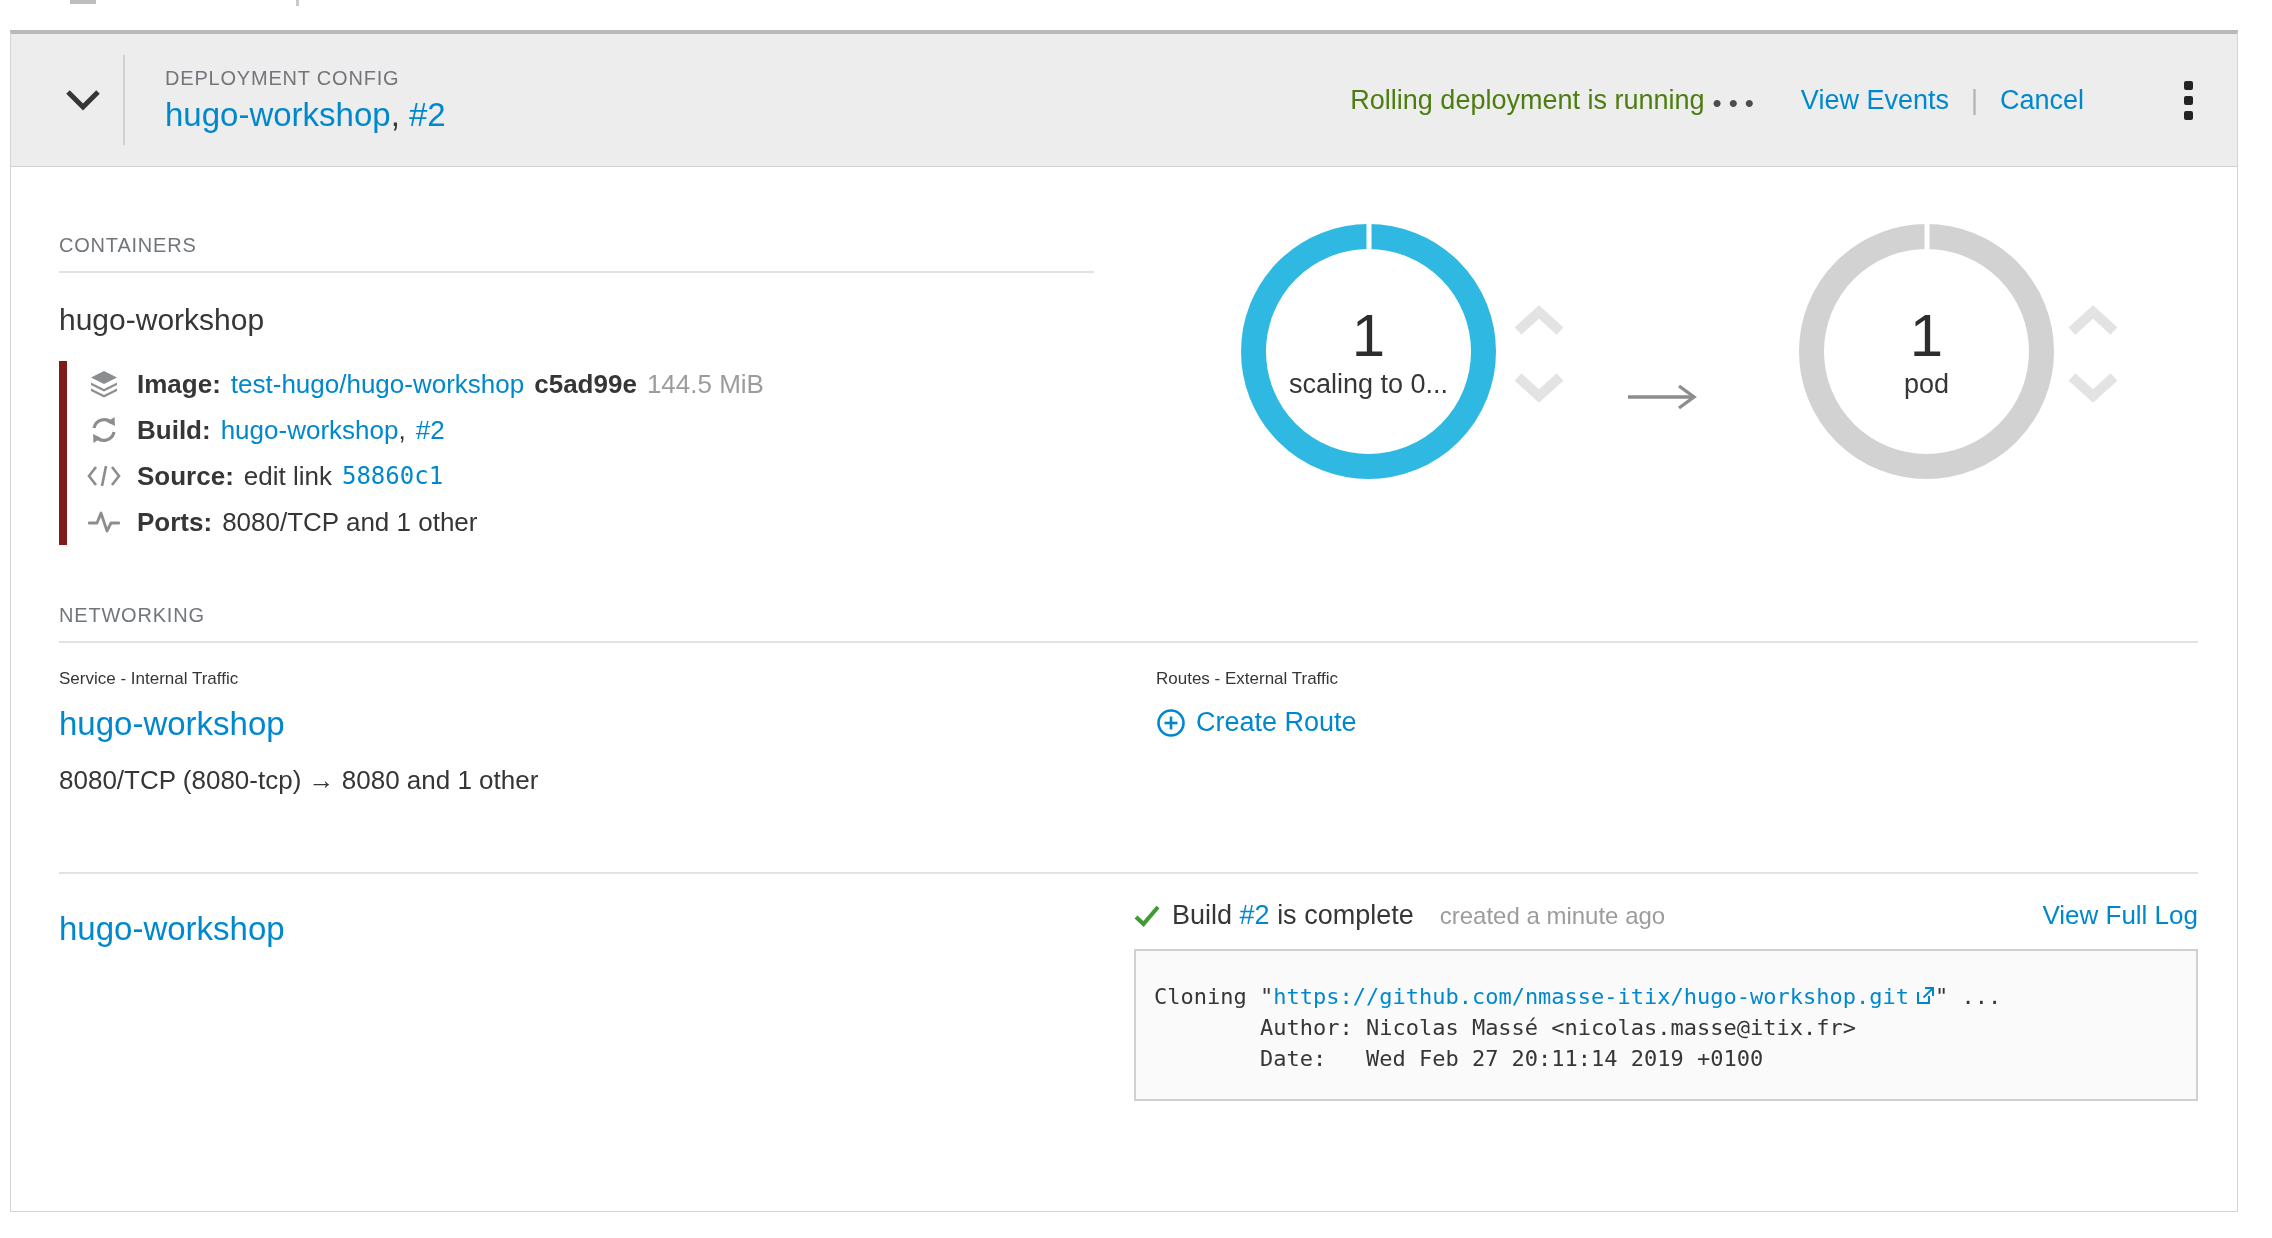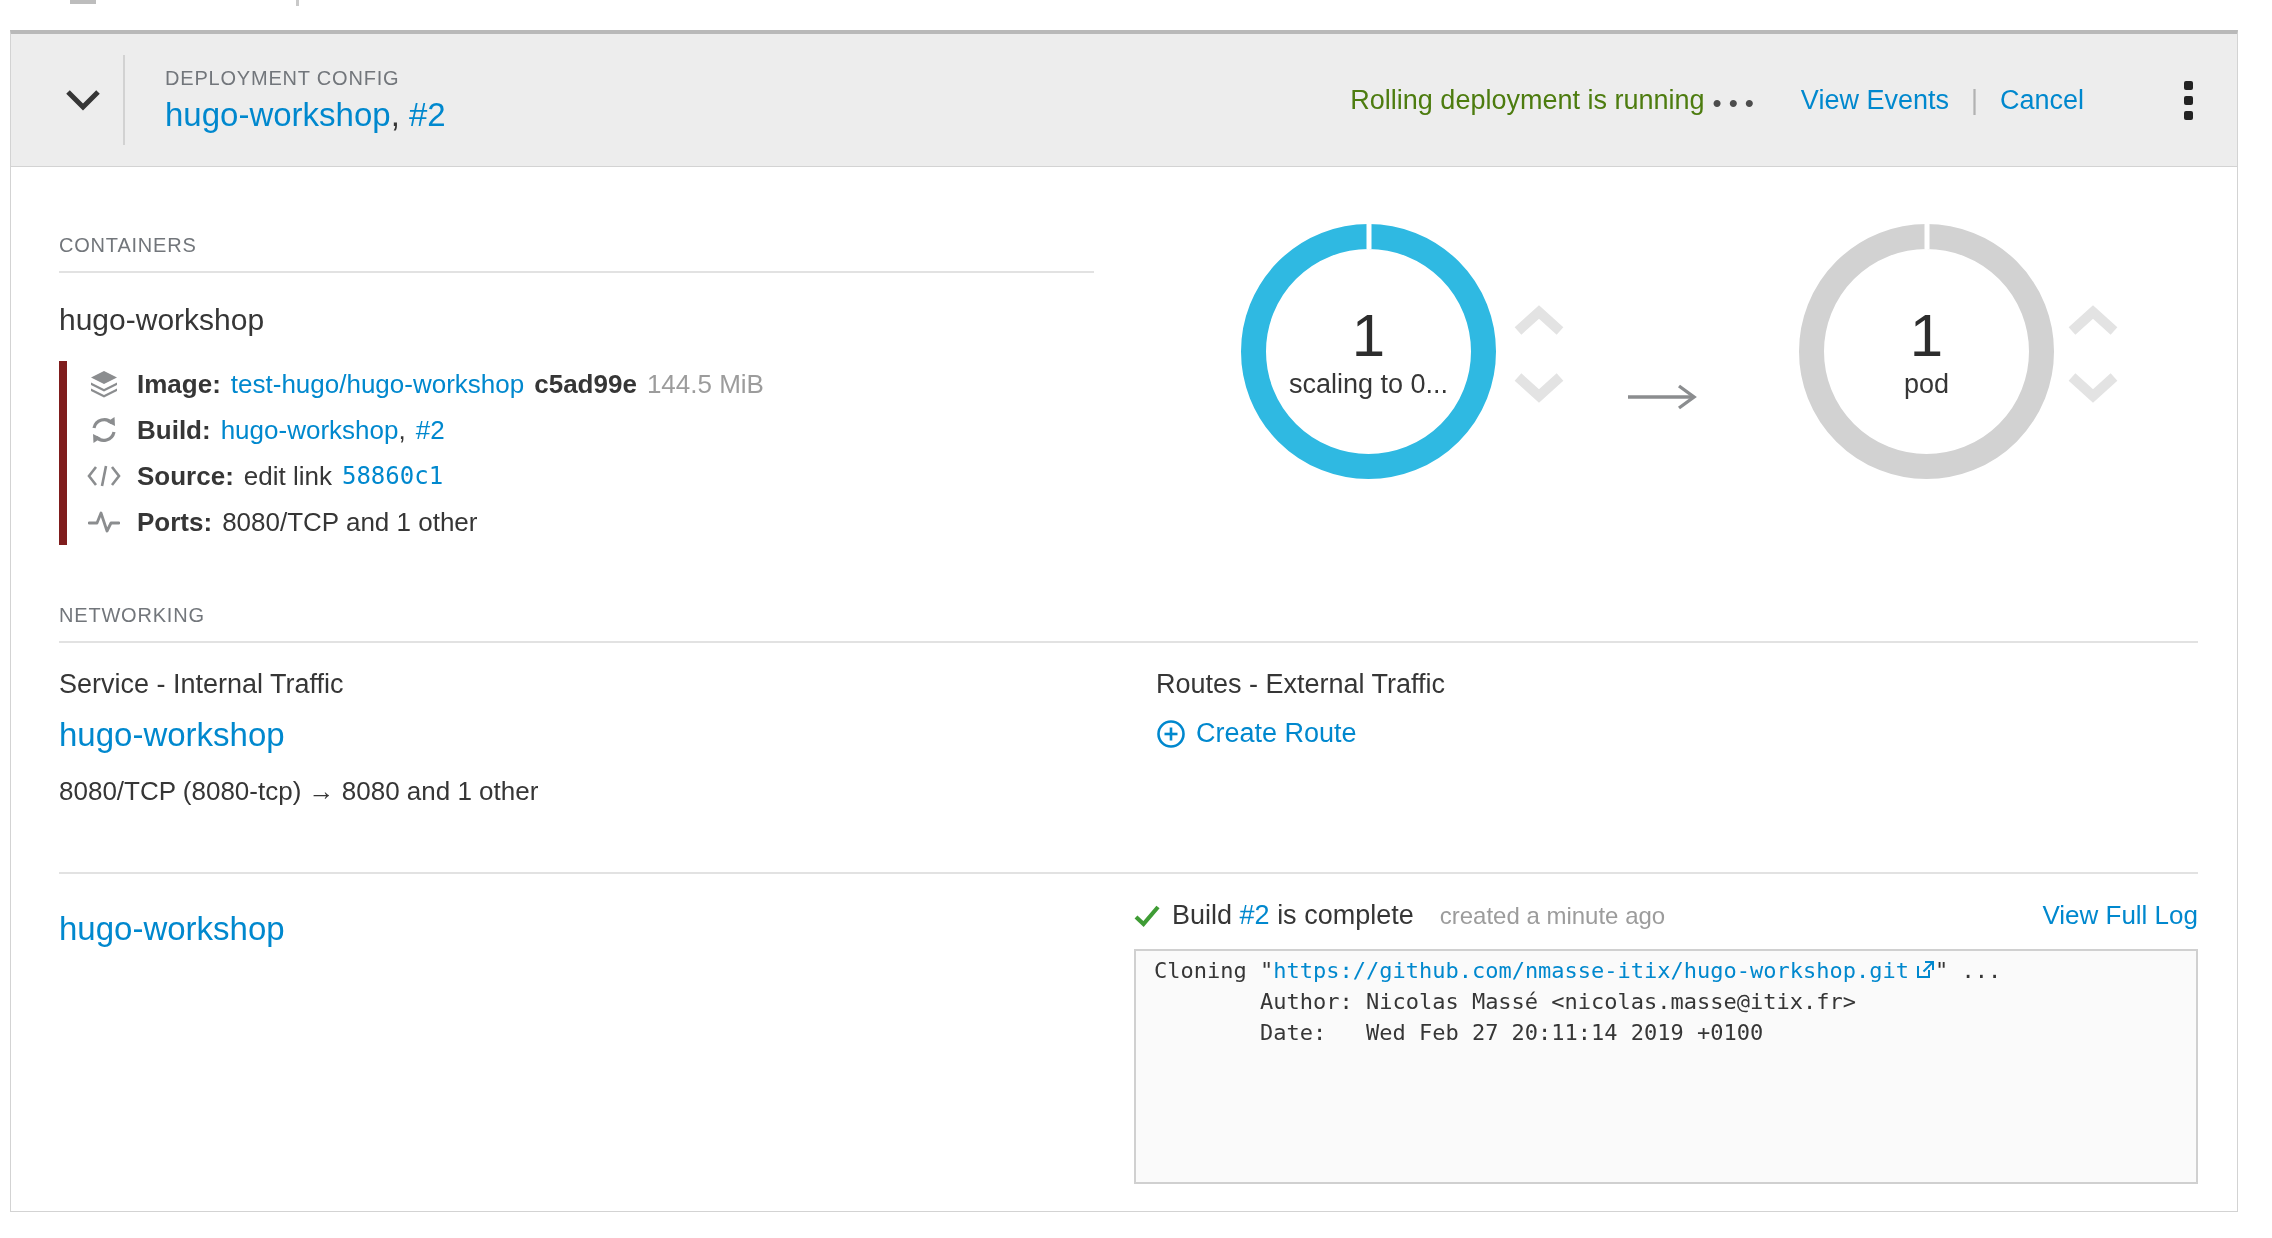--- a/index.html
+++ b/index.html
@@ -62,35 +62,35 @@
   .scale-controls { position:absolute; width:56px; display:flex; flex-direction:column; gap:26px; }
   .sc-left { left:1500px; top:268px; }
   .sc-right { left:2054px; top:268px; }
   .scale-btn { background:none; border:none; cursor:pointer; padding:0; height:40px; }
   .trans-arrow { position:absolute; left:1615px; top:348px; }
 
   
   .section-networking { position:absolute; left:48px; top:570px; width:2139px; }
   .net-cols { display:flex; margin-top:26px; }
   .net-left { width:1097px; }
-  .col-heading { font-size:27px; color:#363636; }
+  .col-heading { font-size:17px; color:#363636; }
   .big-link { display:inline-block; font-size:33px; margin-top:16px; }
   .ports-line { font-size:26px; color:#363636; margin-top:22px; }
   .create-route { display:inline-flex; align-items:center; gap:10px; font-size:27px; margin-top:18px; }
 
   
   .section-builds { position:absolute; left:48px; top:824px; width:2139px; }
   .builds-row { display:flex; margin-top:26px; }
   .build-panel { margin-left:auto; width:1064px; }
   .build-status { display:flex; align-items:center; }
   .build-status .txt { font-size:27px; margin-left:12px; }
   .created { font-size:24px; color:#9c9c9c; margin-left:26px; }
   .view-log { font-size:26px; margin-left:auto; }
-  .log-box { margin-top:18px; width:1064px; height:235px; background:#fafafa;
-    border:2px solid #d0d0d0; padding:4px 18px; overflow:hidden; }
+  .log-box { margin-top:18px; width:1064px; height:152px; background:#fafafa;
+    border:2px solid #d0d0d0; padding:30px 18px; overflow:hidden; }
   .log-line { font-family:"DejaVu Sans Mono",monospace; font-size:22px; line-height:31px;
     white-space:pre; color:#363636; }
   .log-line svg { vertical-align:-2px; margin-left:6px; }
 </style>
 </head>
 <body>
 
 <div class="top-clip">
   <span class="frag1"></span>
     <span class="frag2"></span>

